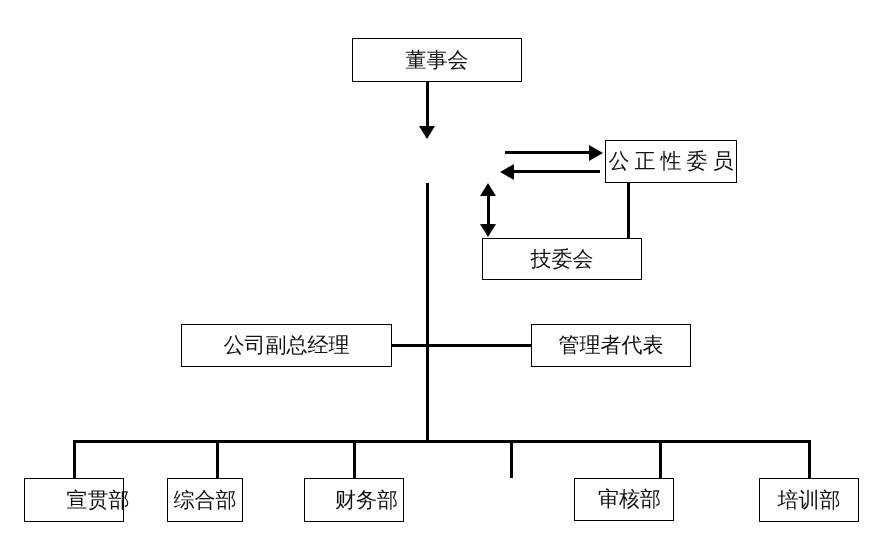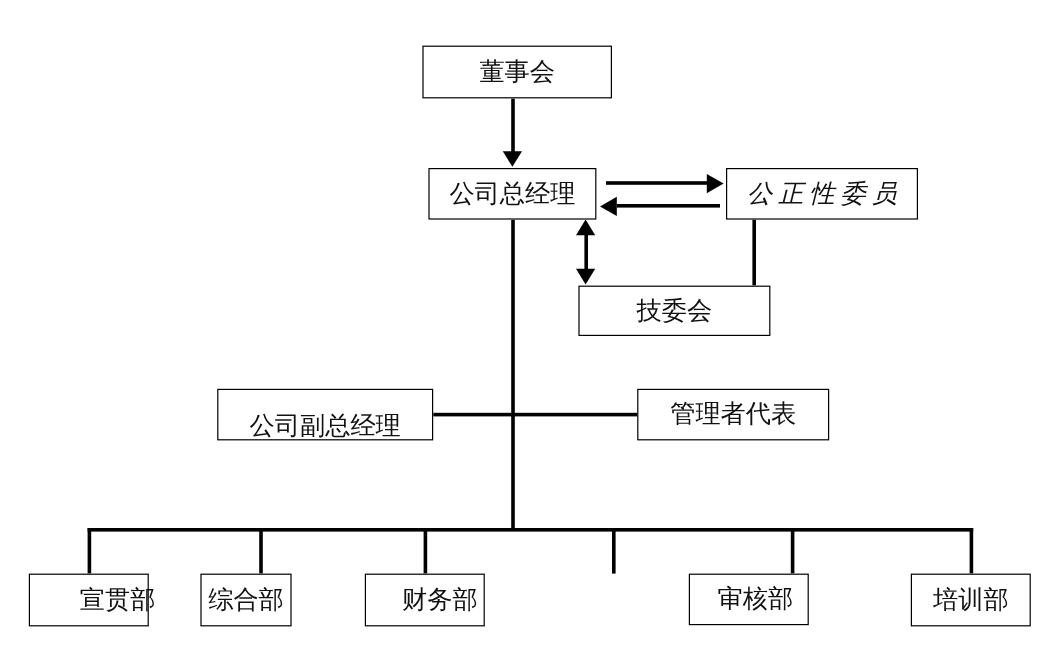--- a/index.html
+++ b/index.html
@@ -73,32 +73,29 @@
     border-top: 8px solid transparent;
     border-bottom: 8px solid transparent;
     border-right: 14px solid #000000;
   }
 </style>
 </head>
 <body>
 
 <div id="chart-canvas">
 
-  <div class="node" style="left:352px; top:38px; width:158px; height:44px;text-align:center;">
+  <div class="node" style="left:352px; top:38px; width:170px; height:44px;text-align:center;">
     <span>董事会</span>
   </div>
 
   <div class="conn v" style="left:426px; top:82px; height:46px;"></div>
   <div class="arrow-head down" style="left:419px; top:126px;"></div>
 
-  <div class="node" style="left:357px; top:140px; width:140px; height:43px;">
-    <span>公司总经理</span>
-  </div>
 
-  <div class="node spaced" style="left:605px; top:140px; width:160px; height:43px;font-style:italic;">
+  <div class="node spaced" style="left:605px; top:140px; width:132px; height:43px;">
     <span>公正性委员</span>
   </div>
 
   <div class="conn h" style="left:505px; top:151px; width:85px;"></div>
   <div class="arrow-head right" style="left:589px; top:145px;"></div>
 
   <div class="conn h" style="left:514px; top:170px; width:86px;"></div>
   <div class="arrow-head left" style="left:500px; top:164px;"></div>
 
   <div class="conn thin-v" style="left:487px; top:190px; height:44px;"></div>
@@ -106,21 +103,21 @@
   <div class="arrow-head down" style="left:480px; top:224px;"></div>
 
   <div class="conn v" style="left:627px; top:183px; height:55px;"></div>
 
   <div class="node" style="left:482px; top:238px; width:160px; height:42px;">
     <span>技委会</span>
   </div>
 
   <div class="conn v" style="left:426px; top:183px; height:259px;"></div>
 
-  <div class="node" style="left:181px; top:324px; width:180px; height:43px;align-items:flex-end;">
+  <div class="node" style="left:181px; top:324px; width:211px; height:43px;">
     <span>公司副总经理</span>
   </div>
 
   <div class="node" style="left:531px; top:324px; width:160px; height:43px;">
     <span>管理者代表</span>
   </div>
 
   <div class="conn h" style="left:361px; top:344px; width:171px;"></div>
 
   <div class="conn h" style="left:73px; top:440px; width:738px;"></div>

